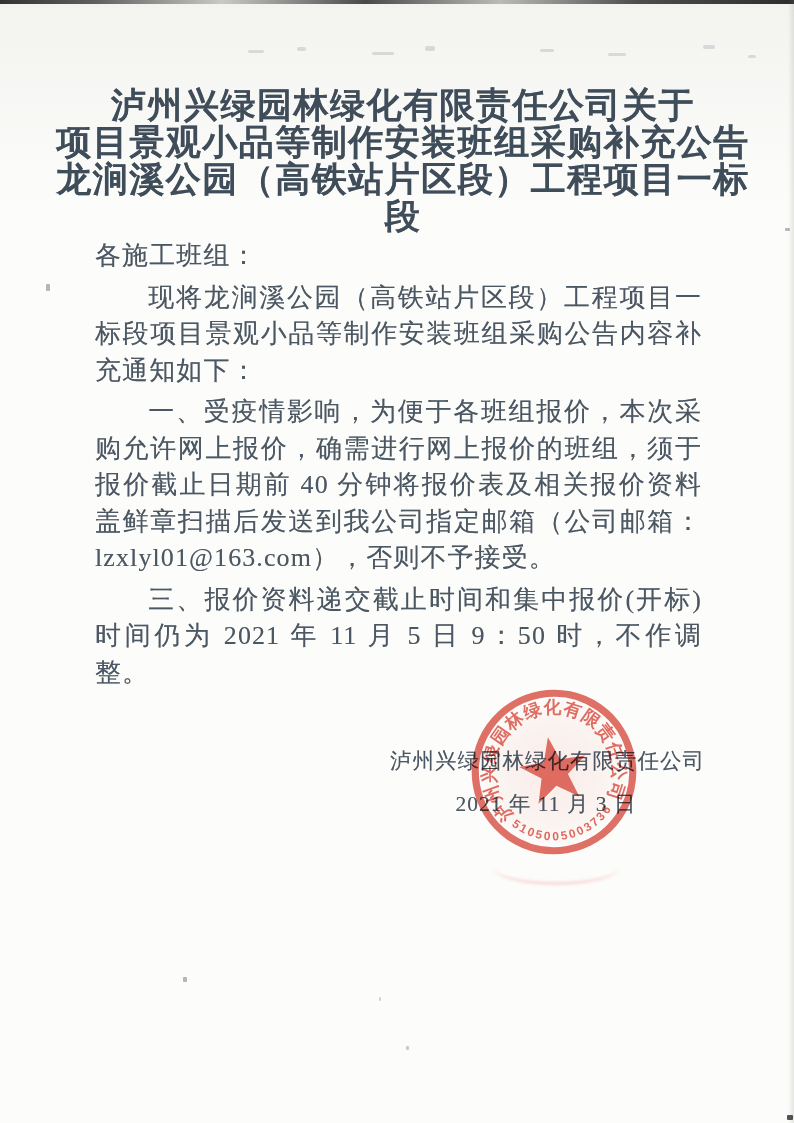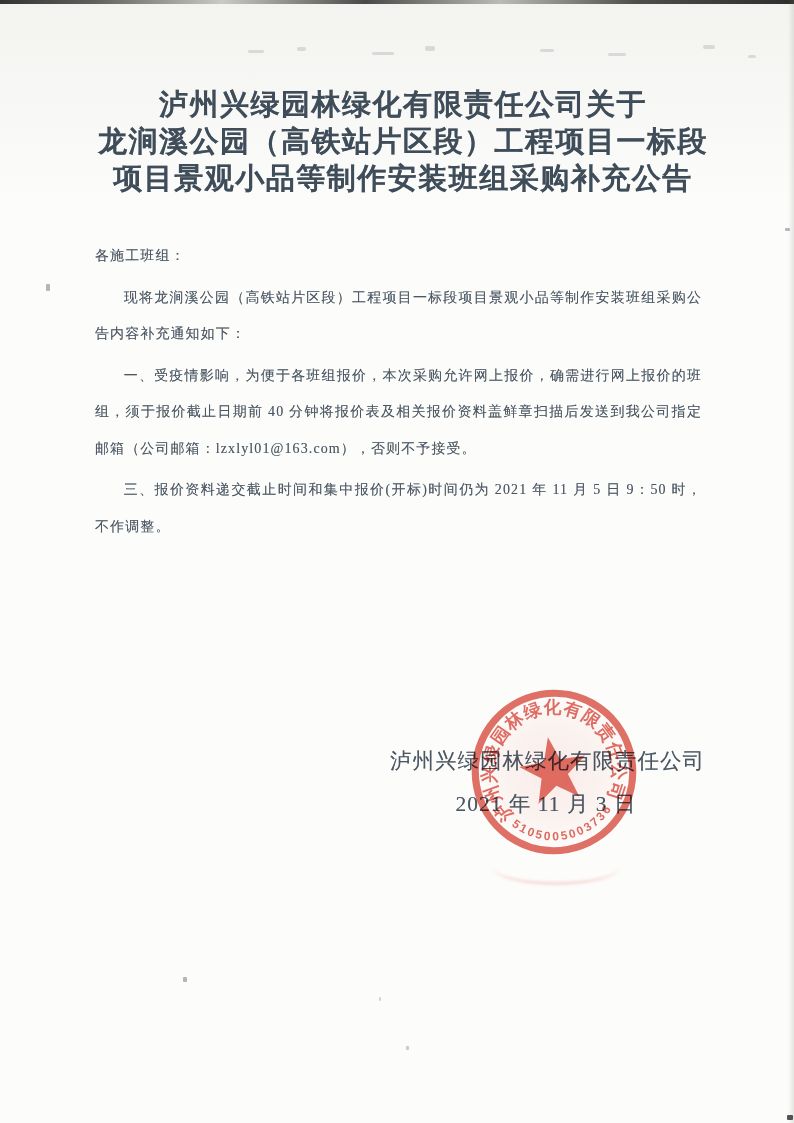--- a/index.html
+++ b/index.html
@@ -25,28 +25,28 @@
   .edge-right {
     position:absolute; top:0; right:0; bottom:0; width:6px;
     background:linear-gradient(270deg, rgba(120,120,115,0.18), rgba(120,120,115,0));
     pointer-events:none;
   }
 
   .title-block {
     position:absolute; top:86px; left:52px; right:40px;
     text-align:center;
     font-family:"Liberation Sans","DejaVu Sans",sans-serif;
-    font-weight:bold; font-size:29px; line-height:37px;
+    font-weight:bold; font-size:35px; line-height:37px;
     color:#3f4c59; letter-spacing:1.5px;
     text-shadow:0 0 0.6px rgba(63,76,89,0.55);
   }
 
   .body-block {
     position:absolute; top:238px; left:95px; width:607px;
-    font-size:14px; line-height:36.5px; letter-spacing:1.1px;
+    font-size:26px; line-height:36.5px; letter-spacing:1.1px;
     text-align:justify; color:#4b5763;
     text-shadow:0 0 0.5px rgba(75,87,99,0.45);
   }
   .body-block p { margin:0 0 5px 0; text-indent:2.05em; }
   .body-block .salutation { text-indent:0; }
 
   .signature-block {
     position:absolute; top:740px; right:92px; width:312px;
     text-align:center; font-size:21.5px; color:#4b5763;
     letter-spacing:1px; line-height:42px;
@@ -90,22 +90,22 @@
 
   <div class="speck" style="left:46px; top:284px; width:4px; height:7px;"></div>
   <div class="speck" style="left:785px; top:228px; width:5px; height:3px;"></div>
   <div class="speck" style="left:183px; top:977px; width:4px; height:5px;"></div>
   <div class="speck" style="left:379px; top:997px; width:2px; height:4px; opacity:.6;"></div>
   <div class="speck" style="left:406px; top:1046px; width:3px; height:4px; opacity:.7;"></div>
   <div class="speck" style="left:787px; top:1115px; width:6px; height:5px; background:rgba(50,54,58,0.85);"></div>
 
   <div class="title-block">
     <div>泸州兴绿园林绿化有限责任公司关于</div>
+    <div>项目景观小品等制作安装班组采购补充公告</div>
     <div>龙涧溪公园（高铁站片区段）工程项目一标段</div>
-    <div>项目景观小品等制作安装班组采购补充公告</div>
   </div>
 
   <div class="body-block">
     <p class="salutation">各施工班组：</p>
     <p>现将龙涧溪公园（高铁站片区段）工程项目一标段项目景观小品等制作安装班组采购公告内容补充通知如下：</p>
     <p>一、受疫情影响，为便于各班组报价，本次采购允许网上报价，确需进行网上报价的班组，须于报价截止日期前 40 分钟将报价表及相关报价资料盖鲜章扫描后发送到我公司指定邮箱（公司邮箱：lzxlyl01@163.com），否则不予接受。</p>
     <p>三、报价资料递交截止时间和集中报价(开标)时间仍为 2021 年 11 月 5 日 9：50 时，不作调整。</p>
   </div>
 
   <div class="signature-block">

